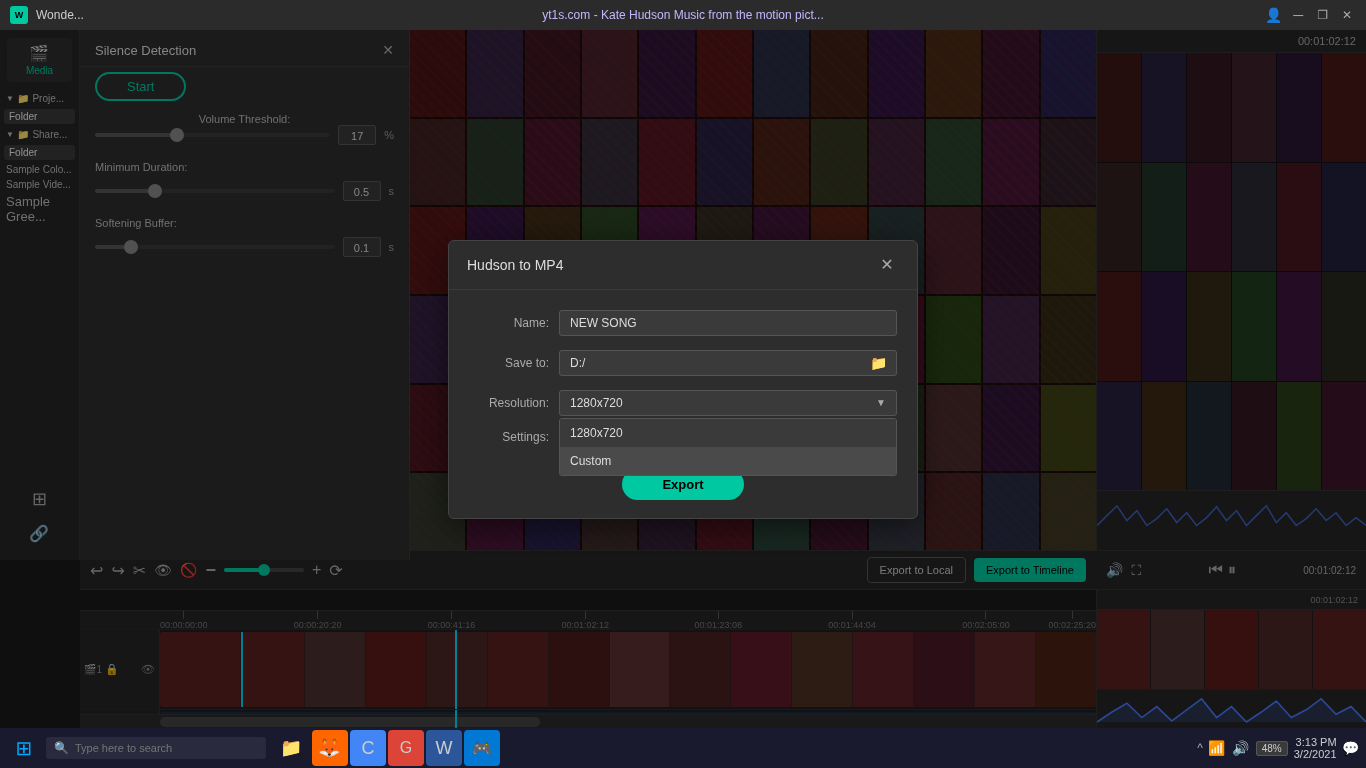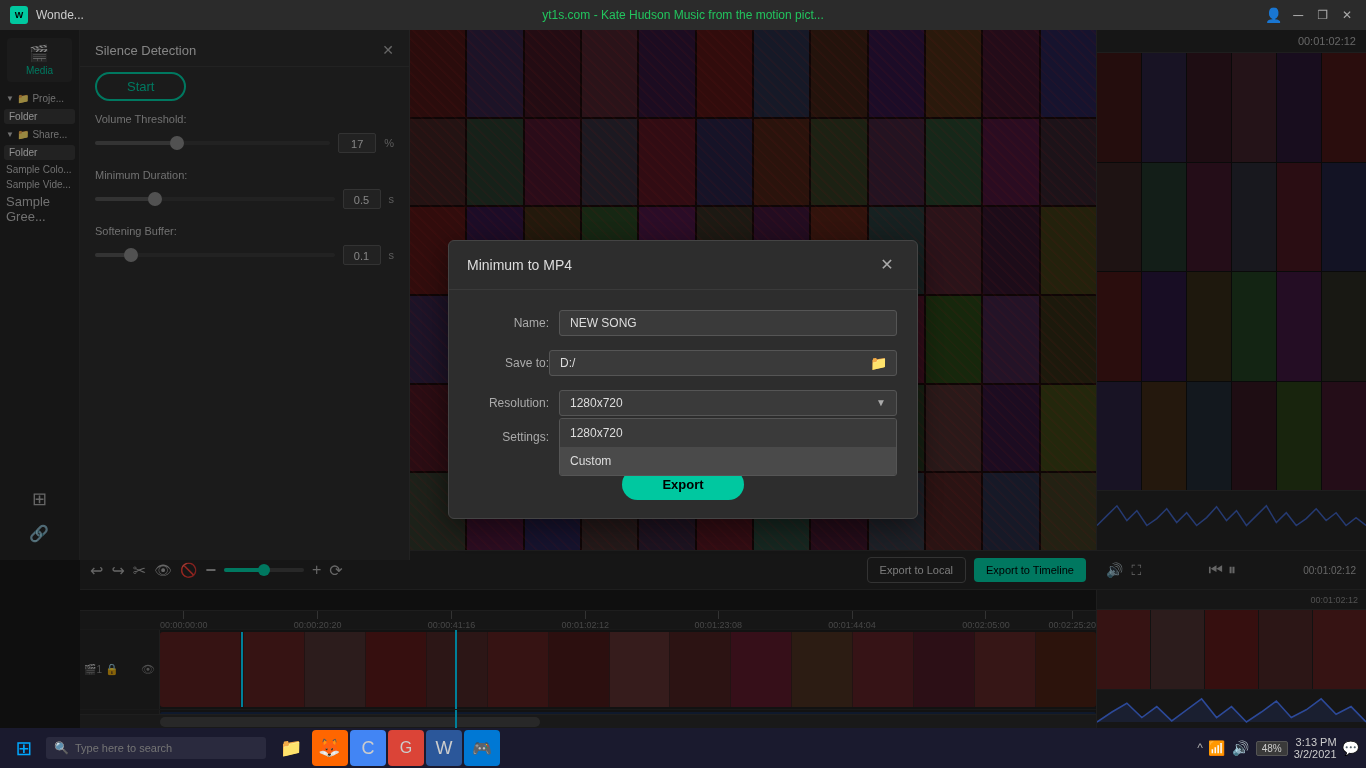--- a/index.html
+++ b/index.html
@@ -11,40 +11,40 @@
     .titlebar-logo { width: 20px; height: 20px; background: #00c8a0; border-radius: 3px; display: flex; align-items: center; justify-content: center; font-size: 9px; font-weight: bold; color: #000; }
   </style>
 </head>
 <body>
 
 <div class="titlebar" style="position:absolute;top:0;left:0;right:0;height:30px;z-index:200;">
   <div class="titlebar-left">
     <div class="titlebar-logo" style="width:18px;height:18px;background:#00c8a0;border-radius:3px;font-size:9px;font-weight:bold;color:#000;display:flex;align-items:center;justify-content:center;">W</div>
     <span style="font-size:12px;color:#ccc;">Wonde...</span>
   </div>
-  <div style="position:absolute;left:50%;transform:translateX(-50%);font-size:12px;color:#22c55e;">yt1s.com - Kate Hudson  Music from the motion pict...</div>
+  <div style="position:absolute;left:50%;transform:translateX(-50%);font-size:12px;color:#c4b5fd;">yt1s.com - Kate Hudson  Music from the motion pict...</div>
   <div style="display:flex;gap:6px;align-items:center;">
     <span style="font-size:14px;color:#aaa;cursor:pointer;">👤</span>
     <span style="font-size:14px;color:#aaa;cursor:pointer;padding:0 4px;">─</span>
     <span style="font-size:12px;color:#aaa;cursor:pointer;padding:0 4px;">❐</span>
     <span style="font-size:12px;color:#aaa;cursor:pointer;padding:0 4px;">✕</span>
   </div>
 </div>
 
 <div style="position:absolute;top:30px;left:80px;width:330px;bottom:208px;background:#2d2d2d;border-right:1px solid #3a3a3a;z-index:20;">
   <div style="padding:12px 15px 8px;border-bottom:1px solid #3a3a3a;display:flex;align-items:center;justify-content:space-between;">
     <span style="font-size:13px;color:#ddd;font-weight:500;">Silence Detection</span>
     <span style="color:#aaa;cursor:pointer;font-size:14px;">✕</span>
   </div>
   <div style="padding:5px 15px 12px;">
     <button style="background:transparent;border:2px solid #00c8a0;color:#00c8a0;padding:5px 30px;border-radius:20px;cursor:pointer;font-size:13px;font-weight:500;">Start</button>
   </div>
 
   <div style="padding:0 15px 16px;">
-    <div style="font-size:11px;color:#bbb;margin-bottom:8px;">Volume Threshold:</div>
+    <div style="font-size:11px;color:#bbb;text-align:center;">Volume Threshold:</div>
     <div style="display:flex;align-items:center;gap:8px;">
       <div style="flex:1;height:4px;background:#3a3a3a;border-radius:2px;position:relative;cursor:pointer;">
         <div style="height:100%;width:35%;background:#555;border-radius:2px;"></div>
         <div style="width:14px;height:14px;background:#888;border-radius:50%;position:absolute;top:-5px;left:calc(35% - 7px);cursor:pointer;"></div>
       </div>
       <div style="width:38px;height:20px;background:#3a3a3a;border:1px solid #555;border-radius:2px;text-align:center;line-height:20px;font-size:11px;color:#ddd;">17</div>
       <span style="font-size:11px;color:#999;">%</span>
     </div>
   </div>
 
@@ -379,32 +379,32 @@
       <polyline points="0,29 15,20 30,12 45,25 60,15 75,28 90,18 105,8 120,25 135,15 150,29 165,20 180,10 195,25 210,18 225,8 240,22 255,15 270,29" stroke="#4a7aff" stroke-width="1.5" fill="rgba(74,122,255,0.2)"></polyline>
     </svg>
   </div>
   <div style="height:14px;background:#2a2a2a;border-top:1px solid #333;cursor:pointer;"></div>
 </div>
 
 <div style="position:fixed;inset:0;background:rgba(0,0,0,0.4);z-index:300;display:flex;align-items:center;justify-content:center;top:30px;bottom:40px;">
   <div style="background:#2d2d2d;border:1px solid #444;border-radius:6px;width:470px;position:relative;box-shadow:0 8px 30px rgba(0,0,0,0.5);">
 
     <div style="padding:12px 18px;border-bottom:1px solid #3a3a3a;display:flex;align-items:center;justify-content:space-between;">
-      <span style="font-size:14px;color:#ddd;font-weight:500;">Minimum to MP4</span>
+      <span style="font-size:14px;color:#ddd;font-weight:500;">Hudson to MP4</span>
       <button style="background:none;border:none;color:#aaa;cursor:pointer;font-size:16px;width:24px;height:24px;display:flex;align-items:center;justify-content:center;border-radius:3px;">✕</button>
     </div>
 
     <div style="padding:20px 20px 15px;display:flex;flex-direction:column;gap:14px;">
 
       <div style="display:flex;align-items:center;gap:10px;">
         <span style="width:80px;text-align:right;font-size:12px;color:#aaa;">Name:</span>
         <input type="text" style="flex: 1 1 0%; background: rgb(58, 58, 58); border: 1px solid rgb(85, 85, 85); border-radius: 3px; padding: 5px 10px; color: rgb(221, 221, 221); font-size: 12px; outline: none;" value="NEW SONG">
       </div>
 
-      <div style="display:flex;align-items:center;">
+      <div style="display:flex;align-items:center;gap:10px;">
         <span style="width:80px;text-align:right;font-size:12px;color:#aaa;">Save to:</span>
         <div style="flex:1;display:flex;align-items:center;background:#3a3a3a;border:1px solid #555;border-radius:3px;">
           <input type="text" style="flex: 1 1 0%; background: none; border: none; padding: 5px 10px; color: rgb(221, 221, 221); font-size: 12px; outline: none;" value="D:/">
           <button style="background:none;border:none;padding:0 8px;color:#aaa;cursor:pointer;font-size:14px;">📁</button>
         </div>
       </div>
 
       <div style="display:flex;align-items:flex-start;gap:10px;">
         <span style="width:80px;text-align:right;font-size:12px;color:#aaa;padding-top:6px;">Resolution:</span>
         <div style="flex:1;position:relative;">

